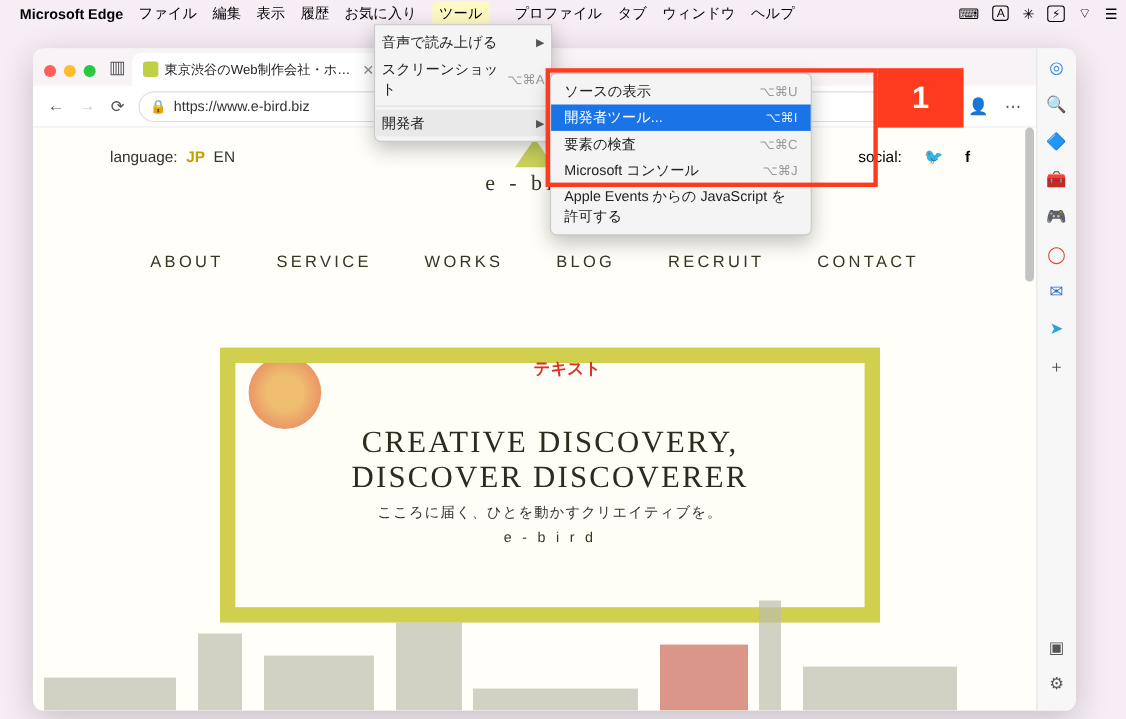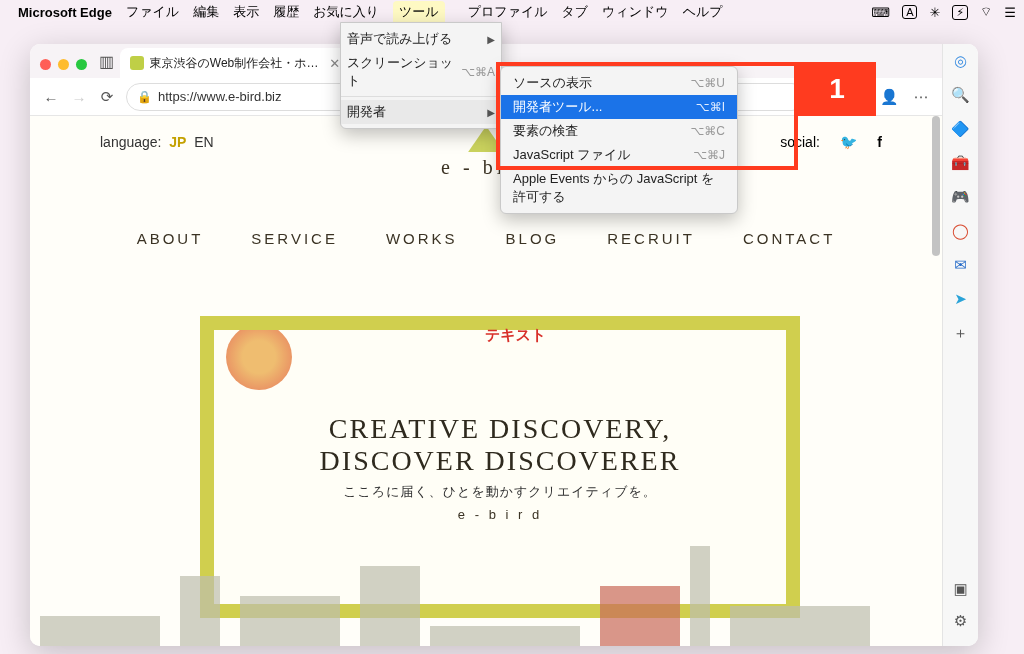--- a/index.html
+++ b/index.html
@@ -49,21 +49,21 @@
 .toolbar .rgroup { display:flex; gap:14px; align-items:center; color:#555; }
 
 .page { flex:1; background:#fffef9; position:relative; overflow:hidden;padding-left:12px; }
 .langbar { position:absolute; top:18px; left:70px; font-size:14px; color:#333; }
 .langbar .jp { color:#c4a100; font-weight:600; }
 .socialbar { position:absolute; top:18px; right:60px; font-size:14px; color:#000000; display:flex; gap:20px; align-items:center; }
 .logo { position:absolute; top:10px; left:50%; transform:translateX(-50%); text-align:center; }
 .logo .mark { width:0; height:0; border-left:18px solid transparent; border-right:18px solid transparent; border-bottom:26px solid #cbd35e; margin:0 auto 4px; }
 .logo .txt { font-size:20px; letter-spacing:4px; color:#3c3324; font-family:Georgia,serif; }
 .nav { position:absolute; top:114px; left:0; right:0; display:flex; justify-content:center; gap:48px; font-size:15px; letter-spacing:3px; color:#3b3324; font-family:Georgia,serif; }
-.hero { position:absolute; top:200px; left:170px; width:600px; height:302px; border:14px solid #d0cf4e; background:rgba(255,255,240,.3); display:flex; flex-direction:column; align-items:center; justify-content:center; }
+.hero { position:absolute; top:200px; left:170px; width:600px; height:250px; border:14px solid #d0cf4e; background:rgba(255,255,240,.3); display:flex; flex-direction:column; align-items:center; justify-content:center; }
 .hero .h1 { font-family:Georgia,serif; font-size:28px; letter-spacing:2px; color:#2f2a1e; text-align:center; }
 .hero .sub { margin-top:6px; font-size:13px; color:#333; letter-spacing:1px; }
 .hero .minilogo { font-size:13px; letter-spacing:3px; color:#3b3324; margin-top:6px; }
 .red-scribble { position:absolute; top:210px; left:455px; color:#d8302a; font-family:"Comic Sans MS",cursive; font-size:15px; font-weight:600; }
 
 
 .sidepanel { width:36px; background:#f7f7f7; border-left:1px solid #e4e4e4; display:flex; flex-direction:column; align-items:center; padding:8px 0; gap:16px; }
 .sidepanel .sai{ width:18px; text-align:center; font-size:15px; }
 .sidepanel .sp-bot{ margin-top:auto; display:flex; flex-direction:column; gap:14px; padding-bottom:8px; }
 
@@ -123,21 +123,21 @@
     </div>
   <div class="sitem hl">
       <span>開発者ツール...</span>
       <span class="sc">⌥⌘I</span>
     </div>
   <div class="sitem">
       <span>要素の検査</span>
       <span class="sc">⌥⌘C</span>
     </div>
   <div class="sitem">
-      <span>JavaScript ファイル</span>
+      <span>Microsoft コンソール</span>
       <span class="sc">⌥⌘J</span>
     </div>
   <div class="sitem">
       <span>Apple Events からの JavaScript を許可する</span>
       <span class="sc"></span>
     </div>
 </div>
 
 <div class="callout"></div>
 <div class="badge1">1</div>

